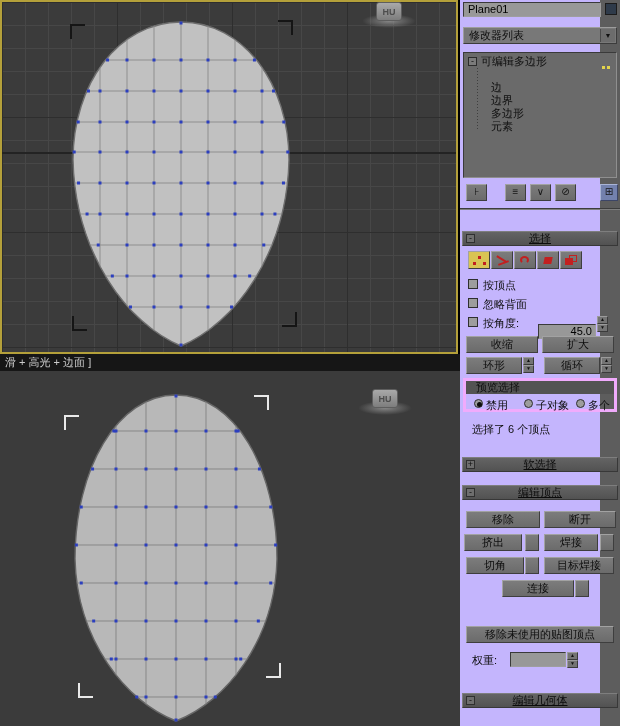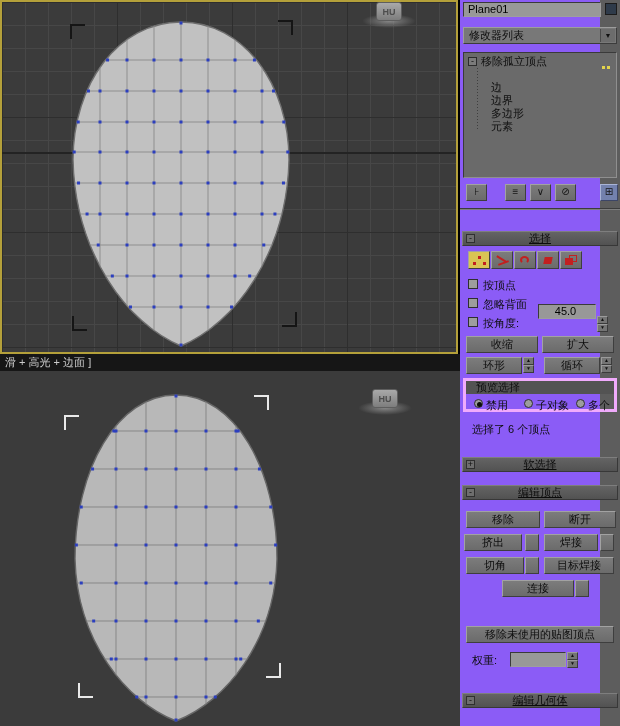--- a/index.html
+++ b/index.html
@@ -29,21 +29,21 @@
   .br.white { border-color:#e9e9e9; }
 
   .wm { position:absolute; width:54px; height:34px; }
   .wm-sh { position:absolute; left:-14px; top:12px; width:54px; height:14px; border-radius:50%;
            background:radial-gradient(ellipse,rgba(175,175,175,0.65),rgba(175,175,175,0) 70%); }
   .wm-box { position:relative; width:26px; height:19px; background:linear-gradient(#a9a9a9,#7d7d7d);
             border:1px solid #5e5e5e; border-radius:3px; color:#4d4d4d; font-size:9px; font-weight:bold;
             text-align:center; line-height:18px; }
 
   
-  .panel { position:absolute; left:460px; top:0; width:140px; height:726px; background:#8b5cf6; color:#0d0d0d; }
+  .panel { position:absolute; left:460px; top:0; width:140px; height:726px; background:#c4b5fd; color:#0d0d0d; }
   .lbl { position:absolute; color:#0d0d0d; white-space:nowrap; line-height:13px; }
 
   .field { position:absolute; height:15px; background:#989898; border:1px solid; border-color:#3a3a3a #9e9e9e #9e9e9e #3a3a3a;
            color:#000; line-height:13px; overflow:hidden; }
   .name-field { top:2px; left:3px; width:138px; padding-left:4px; }
   .color-swatch { position:absolute; top:3px; left:145px; width:12px; height:12px; background:#2f3b4a; border:1px solid #1c1c1c; }
 
   .combo { position:absolute; top:27px; left:3px; width:154px; height:17px; background:#787878;
            border:1px solid; border-color:#9d9d9d #3c3c3c #3c3c3c #9d9d9d; }
   .combo-txt { position:absolute; left:5px; top:0; line-height:15px; }
@@ -334,21 +334,21 @@
     <div class="color-swatch"></div>
 
     <div class="combo">
       <span class="combo-txt">修改器列表</span>
       <span class="combo-arr">▼</span>
     </div>
 
     <div class="stack">
       <div class="srow root" style="top:2px">
         <span class="tbox">-</span>
-        <span>移除孤立顶点</span>
+        <span>可编辑多边形</span>
         <span class="specks"><i></i><i></i></span>
       </div>
       <div class="treeline"></div>
       <div class="srow" style="top:28px">
         <span>边</span>
       </div>
       <div class="srow" style="top:41px">
         <span>边界</span>
       </div>
       <div class="srow" style="top:67px">
@@ -393,21 +393,21 @@
     </div>
 
     <div class="cb" style="top:279px"></div>
     <span class="lbl" style="left:23px;top:279px">按顶点</span>
 
     <div class="cb" style="top:298px"></div>
     <span class="lbl" style="left:23px;top:298px">忽略背面</span>
 
     <div class="cb" style="top:317px"></div>
     <span class="lbl" style="left:23px;top:317px">按角度:</span>
-    <div class="field" style="top:304px;left:78px;width:58px;text-align:center;padding-right:3px">45.0</div>
+    <div class="field" style="top:324px;left:78px;width:58px;text-align:right;padding-right:3px">45.0</div>
     <div class="spin" style="left:137px;top:316px">
       <div class="sp">▲</div>
       <div class="sp">▼</div>
     </div>
 
     <div class="btn" style="top:336px;left:6px;width:72px">收缩</div>
     <div class="btn" style="top:336px;left:82px;width:72px">扩大</div>
 
     <div class="btn" style="top:357px;left:6px;width:56px">环形</div>
     <div class="spin" style="left:63px;top:357px">

